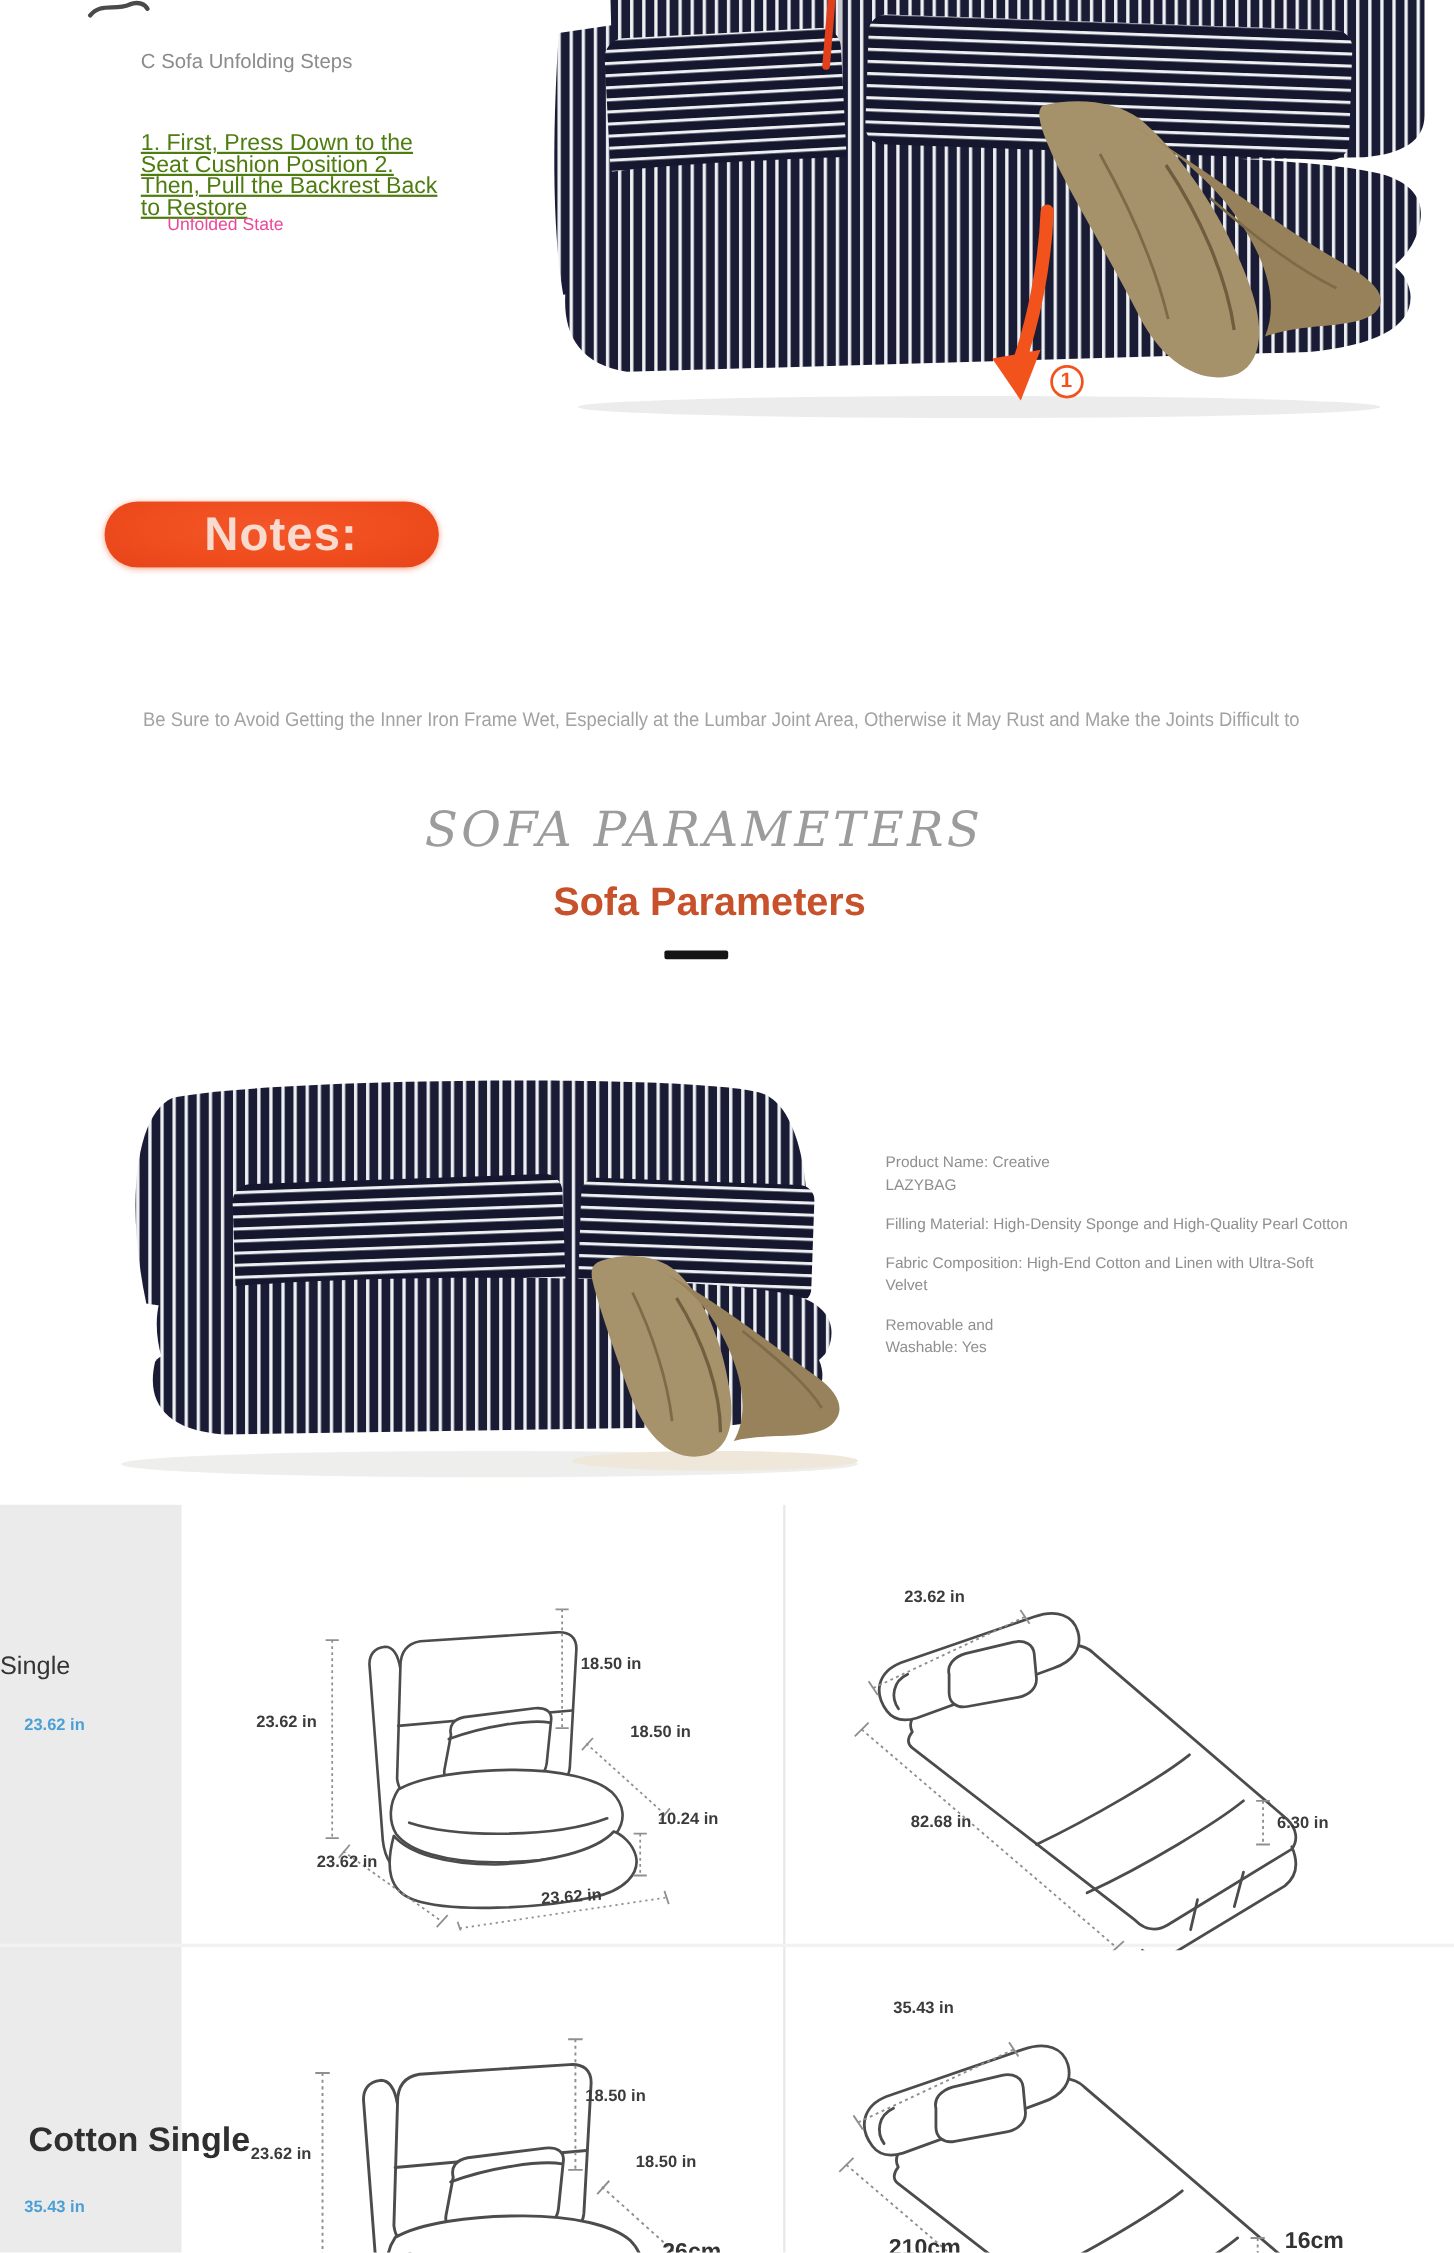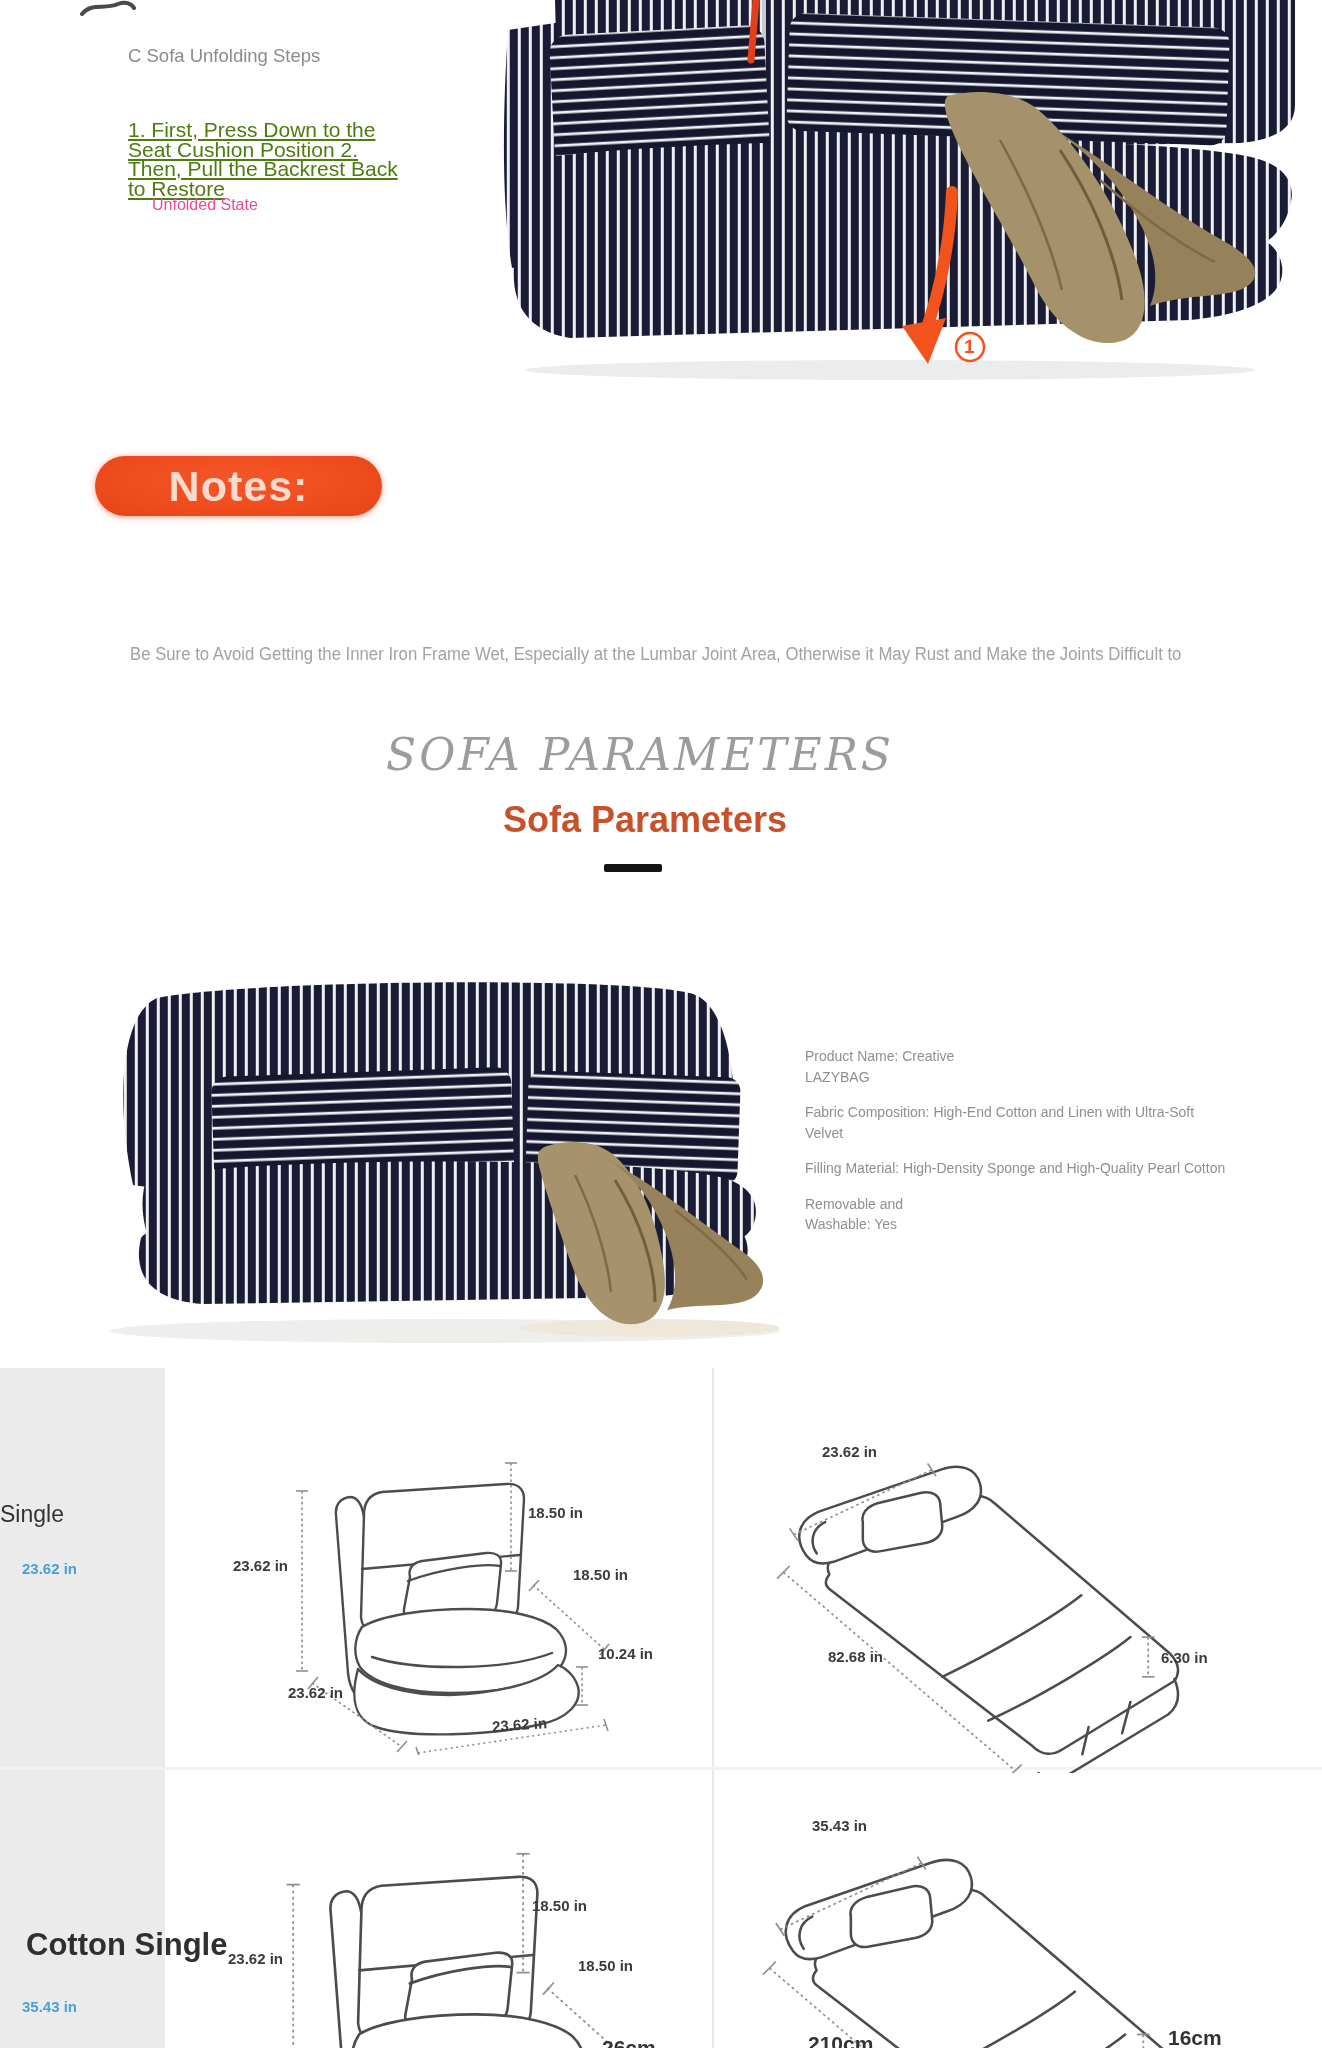--- a/index.html
+++ b/index.html
@@ -5,21 +5,21 @@
   html,body{margin:0;padding:0;background:#fff;}
   #canvas{position:relative;width:1322px;height:2048px;background:#ffffff;overflow:hidden;
           font-family:"Liberation Sans",sans-serif;}
   .abs{position:absolute;}
   .sec-title{color:#8b8b8b;font-size:18.5px;}
   .steps{color:#4d7c0f;font-size:21px;line-height:19.5px;width:285px;text-decoration:underline;}
   .state{color:#ec4899;font-size:16px;}
   .pill{left:95px;top:456px;width:287px;height:60px;border-radius:32px;
         background:radial-gradient(ellipse at 50% 40%, #f4562a 0%, #ef4d1d 55%, #e6441a 100%);
         box-shadow:0 1px 6px rgba(238,80,30,.55);
-        display:flex;align-items:center;justify-content:center;}
+        display:flex;align-items:center;justify-content:center;padding-left:17px;}
   .pill span{color:#f8dbce;font-size:43px;font-weight:700;letter-spacing:1px;}
   .notes-p{left:113px;top:556px;width:1020px;color:#9b9b9b;font-size:20px;line-height:24px;}
   .fine{left:130px;top:644px;color:#a2a2a2;font-size:18px;white-space:nowrap;
         transform:scaleX(.93);transform-origin:left top;}
   .wm{left:0;top:729px;width:1280px;text-align:center;font-family:"DejaVu Serif",serif;
       font-style:italic;font-size:44px;letter-spacing:3px;color:#9c9c9c;}
   .oh{left:0;top:799px;width:1290px;text-align:center;color:#c6512b;font-size:36px;font-weight:700;}
   .dash{left:604px;top:864px;width:58px;height:8px;background:#141414;border-radius:2px;}
   .specs{left:805px;top:1046px;width:460px;}
   .spec{color:#8f8f8f;font-size:14px;line-height:20.5px;margin-bottom:15px;}
@@ -109,22 +109,22 @@
       <path d="M452,196 C478,188 504,192 520,206 C546,230 562,272 568,312 C574,346 566,368 546,373 C516,380 492,356 478,318 C464,280 450,240 444,216 C441,203 444,199 452,196 Z" fill="#a6926b"></path>
       <path d="M505,205 C556,232 606,272 648,302 C670,318 674,334 660,346 C642,360 602,352 572,360 C590,330 576,282 548,242 C532,222 518,212 505,205 Z" fill="#98825b"></path>
       <path d="M520,230 C545,270 560,315 560,352" stroke="#70603f" stroke-width="3" fill="none"></path>
       <path d="M480,225 C498,262 512,305 516,342" stroke="#7e6b48" stroke-width="2.5" fill="none"></path>
       <path d="M580,260 C615,288 640,310 652,330" stroke="#7e6b48" stroke-width="2.5" fill="none"></path>
     </g>
   </svg>
 
   <div class="abs specs">
     <div class="spec" style="width:200px">Product Name: Creative LAZYBAG</div>
+    <div class="spec" style="width:445px">Filling Material: High-Density Sponge and High-Quality Pearl Cotton</div>
     <div class="spec" style="width:395px">Fabric Composition: High-End Cotton and Linen with Ultra-Soft Velvet</div>
-    <div class="spec" style="width:445px">Filling Material: High-Density Sponge and High-Quality Pearl Cotton</div>
     <div class="spec" style="width:150px">Removable and Washable: Yes</div>
   </div>
 
   <div class="abs graycol"></div>
   <div class="abs vdiv"></div>
   <div class="abs hdiv"></div>
 
   <div class="abs rowname1">Single</div>
   <span class="abs dimb" style="left:22px;top:1560px;">23.62 in</span>
 

